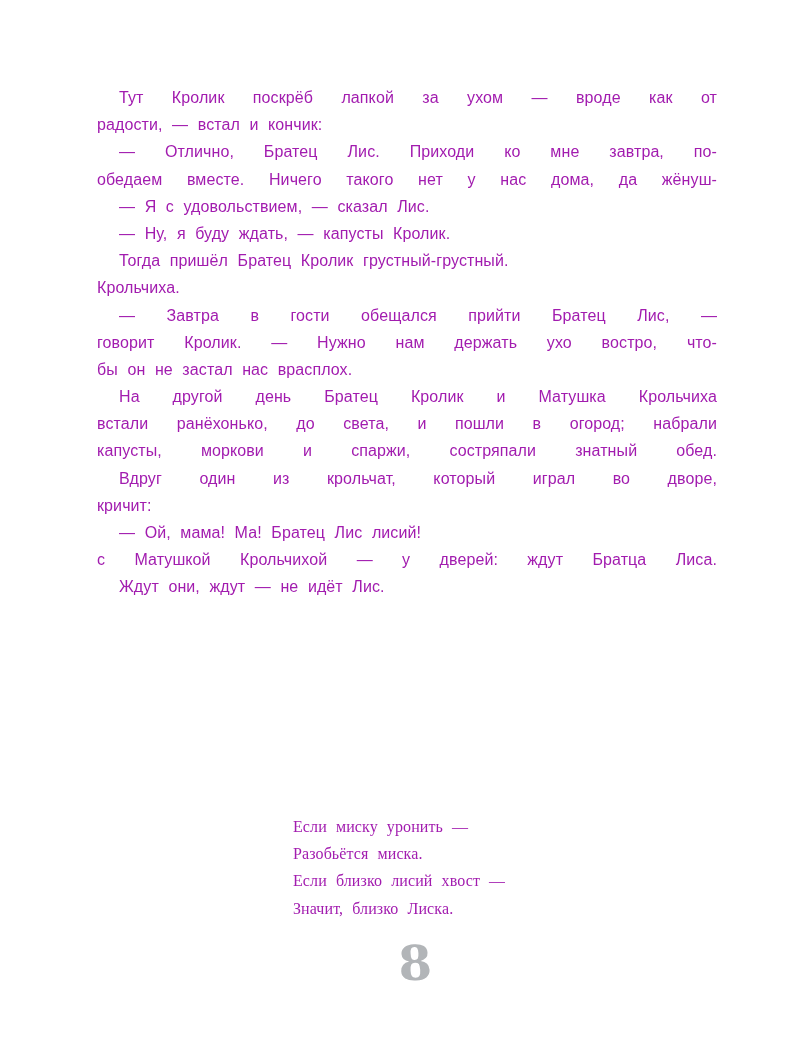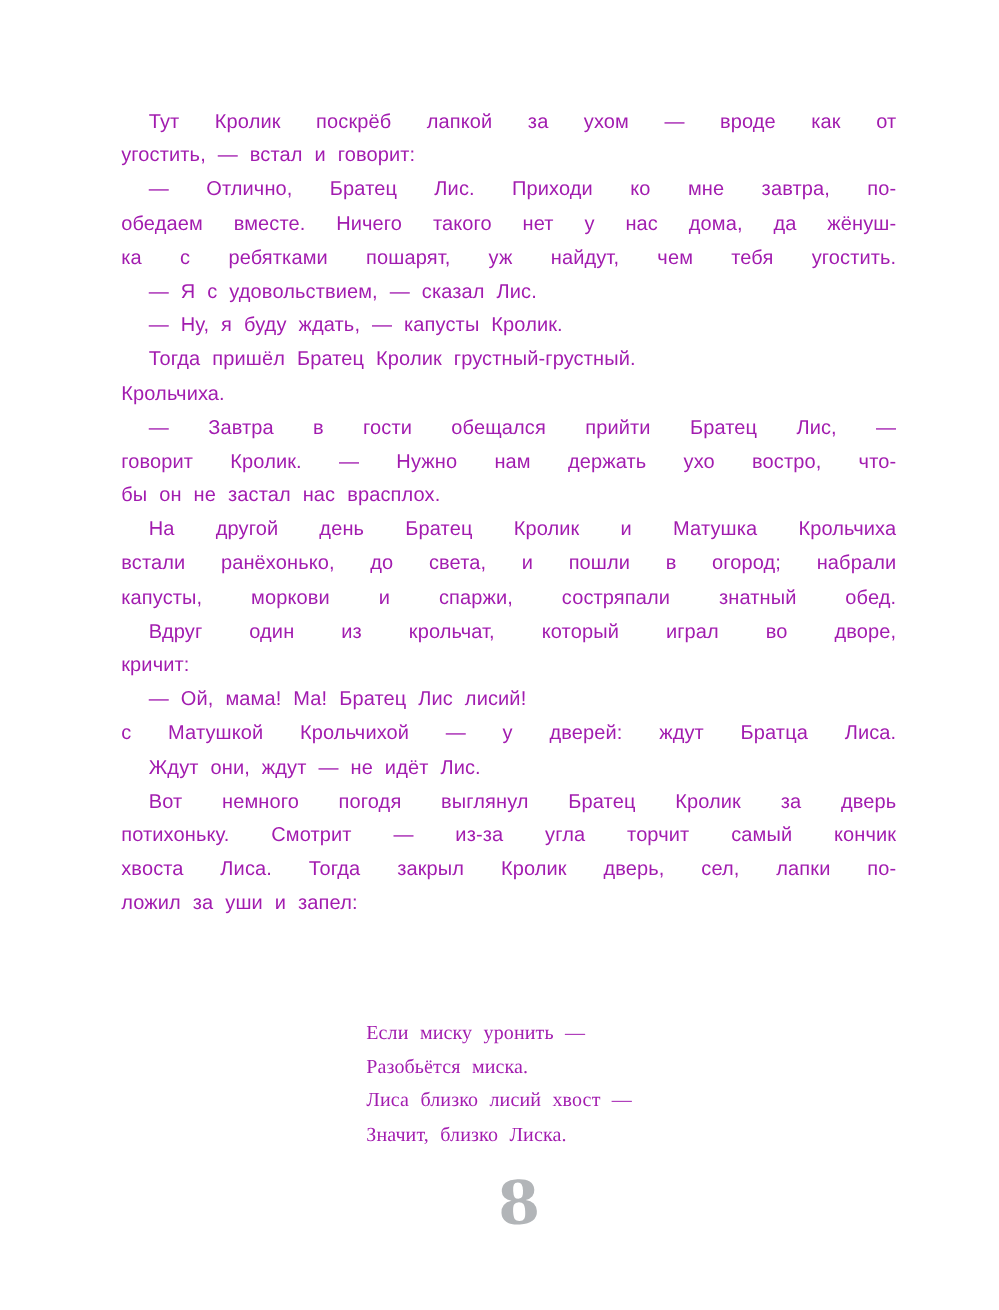--- a/index.html
+++ b/index.html
@@ -72,27 +72,26 @@
 </style>
 </head>
 <body>
 
 <div class="page">
 
   <div class="text-block">
 
     <div class="para">
       <div class="ln j first">Тут Кролик поскрёб лапкой за ухом — вроде как от</div>
-      <div class="ln">угостить, — встал и говорит:</div>
+      <div class="ln">радости, — встал и кончик:</div>
     </div>
 
     <div class="para">
       <div class="ln j first">— Отлично, Братец Лис. Приходи ко мне завтра, по-</div>
       <div class="ln j">обедаем вместе. Ничего такого нет у нас дома, да жёнуш-</div>
-      <div class="ln j">ка с ребятками пошарят, уж найдут, чем тебя угостить.</div>
     </div>
 
     <div class="para">
       <div class="ln first">— Я с удовольствием, — сказал Лис.</div>
     </div>
 
     <div class="para">
       <div class="ln first">— Ну, я буду ждать, — капусты Кролик.</div>
     </div>
 
@@ -126,31 +125,25 @@
     </div>
 
     <div class="para">
       <div class="ln j">с Матушкой Крольчихой — у дверей: ждут Братца Лиса.</div>
     </div>
 
     <div class="para">
       <div class="ln first">Ждут они, ждут — не идёт Лис.</div>
     </div>
 
-    <div class="para">
-      <div class="ln j first">Вот немного погодя выглянул Братец Кролик за дверь</div>
-      <div class="ln j">потихоньку. Смотрит — из-за угла торчит самый кончик</div>
-      <div class="ln j">хвоста Лиса. Тогда закрыл Кролик дверь, сел, лапки по-</div>
-      <div class="ln">ложил за уши и запел:</div>
-    </div>
 
   </div>
 
   <div class="poem">
     <div class="ln">Если миску уронить —</div>
     <div class="ln">Разобьётся миска.</div>
-    <div class="ln">Лиса близко лисий хвост —</div>
+    <div class="ln">Если близко лисий хвост —</div>
     <div class="ln">Значит, близко Лиска.</div>
   </div>
 
   <div class="page-number">8</div>
 
 </div>
 
 </body></html>

